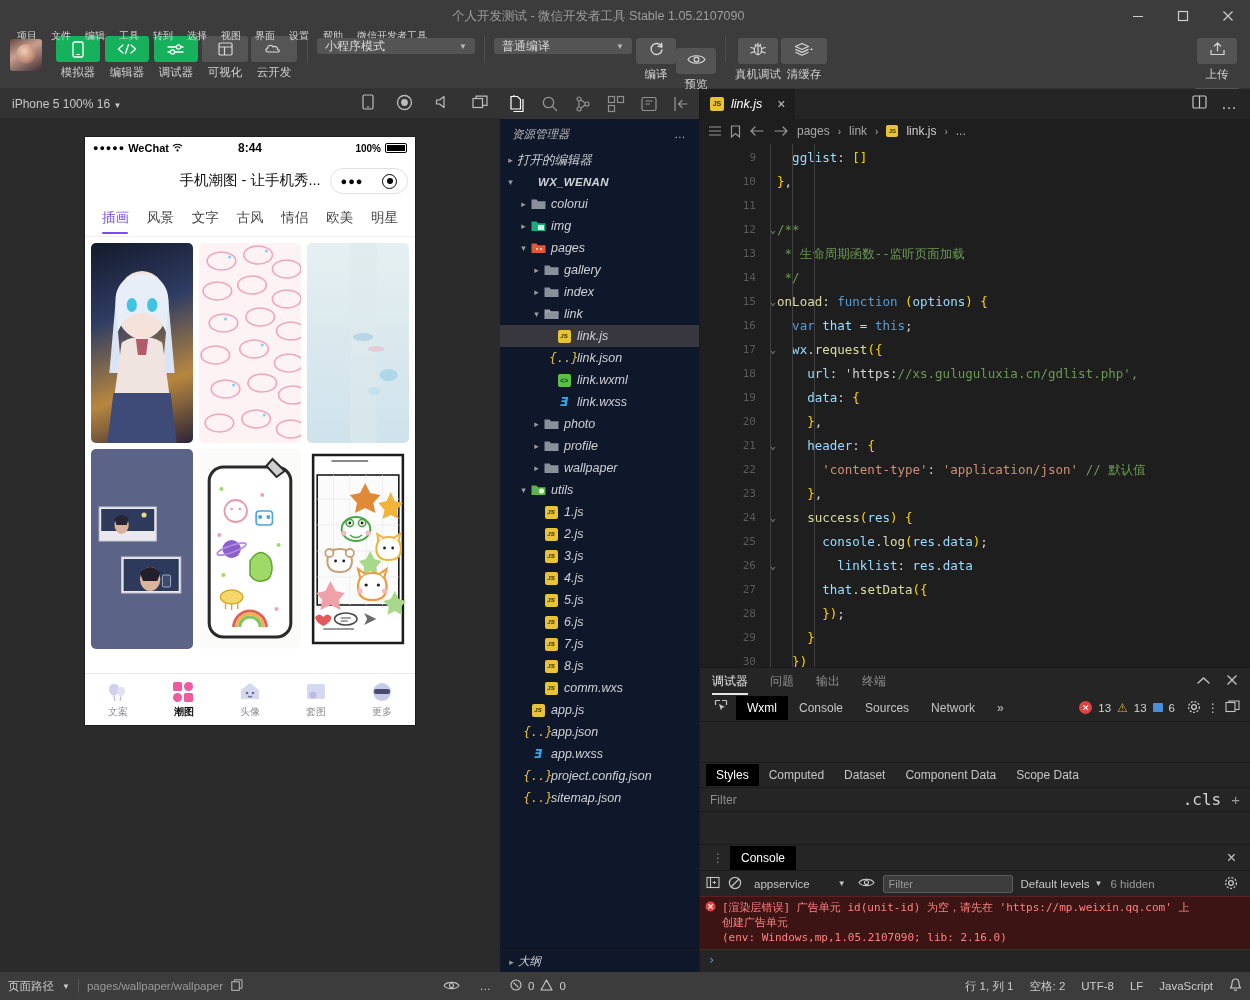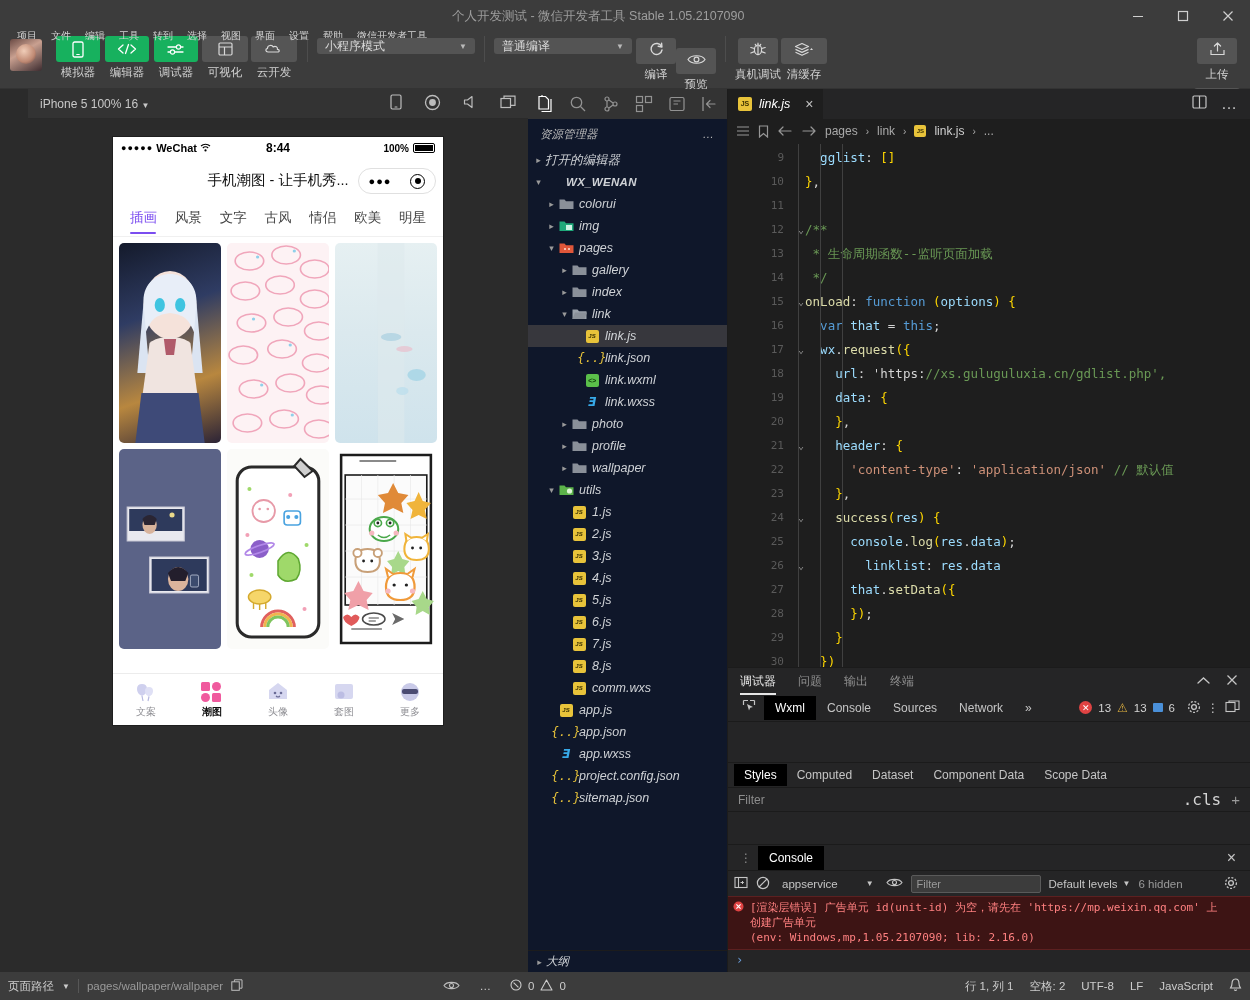--- a/index.html
+++ b/index.html
@@ -59,21 +59,21 @@
   .iconbtn {
     width: 40px; height: 26px; border-radius: 3px; background: #545454; display: flex;
     align-items: center; justify-content: center;
   }
   .tb-col { display: flex; flex-direction: column; align-items: center; }
   .tb-col .lbl { font-size: 11.5px; color: #d2d2d2; margin-top: 3px; }
   .tb-right { margin-left: auto; display: flex; gap: 4px; flex-direction: column; }
   .tool-lite .box { background: #555; width: 46px; }
 
   
-  .main { flex: 1 1 auto; display: flex; min-height: 0; padding-left: 28px; }
+  .main { flex: 1 1 auto; display: flex; min-height: 0; }
 
   
   .sim-pane { width: 500px; flex: 0 0 500px; display: flex; flex-direction: column; background: #2b2b2b; }
   .sim-bar {
     height: 30px; display: flex; align-items: center; padding: 0 12px;
     font-size: 12px; color: #c8c8c8; background: #333333; border-bottom: 1px solid #2a2a2a;
   }
   .sim-bar .devname { white-space: nowrap; }
   .sim-bar .right-ics { margin-left: auto; display: flex; gap: 22px; align-items: center; }
   .sim-body { flex: 1 1 auto; background: #2b2b2b; position: relative; display: flex; justify-content: center; padding-top: 18px;}

